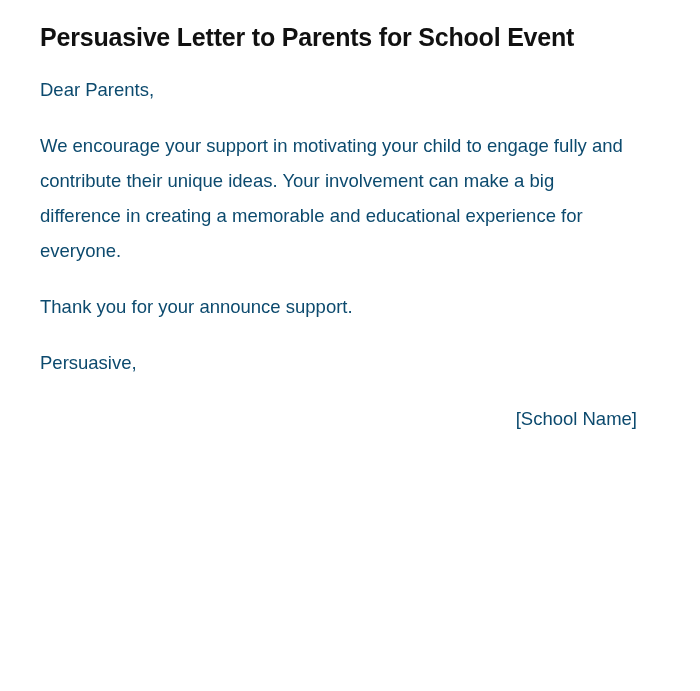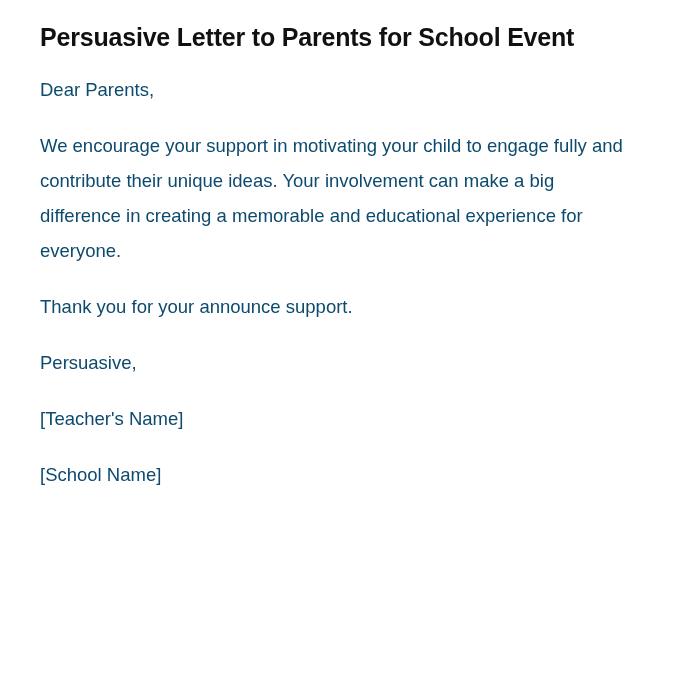--- a/index.html
+++ b/index.html
@@ -34,37 +34,37 @@
   }
   .letter-para {
     font-size: 18.5px;
     line-height: 35px;
     color: #0c4a6e;
     margin: 0 0 21px 0;
     font-weight: 400;
   }
   .letter-para:last-child {
     margin-bottom: 0;
+    text-align: right;
   }
 </style>
 </head>
 <body>
 
 <div class="letter-page">
   <div class="letter-body">
 
     <h1 class="letter-title">Persuasive Letter to Parents for School Event</h1>
 
     <p class="letter-para">Dear Parents,</p>
 
 
     <p class="letter-para">We encourage your support in motivating your child to engage fully and contribute their unique ideas. Your involvement can make a big difference in creating a memorable and educational experience for everyone.</p>
 
     <p class="letter-para">Thank you for your announce support.</p>
 
     <p class="letter-para">Persuasive,</p>
 
-    <p class="letter-para">[Teacher's Name]</p>
 
     <p class="letter-para">[School Name]</p>
 
   </div>
 </div>
 
 </body></html>

